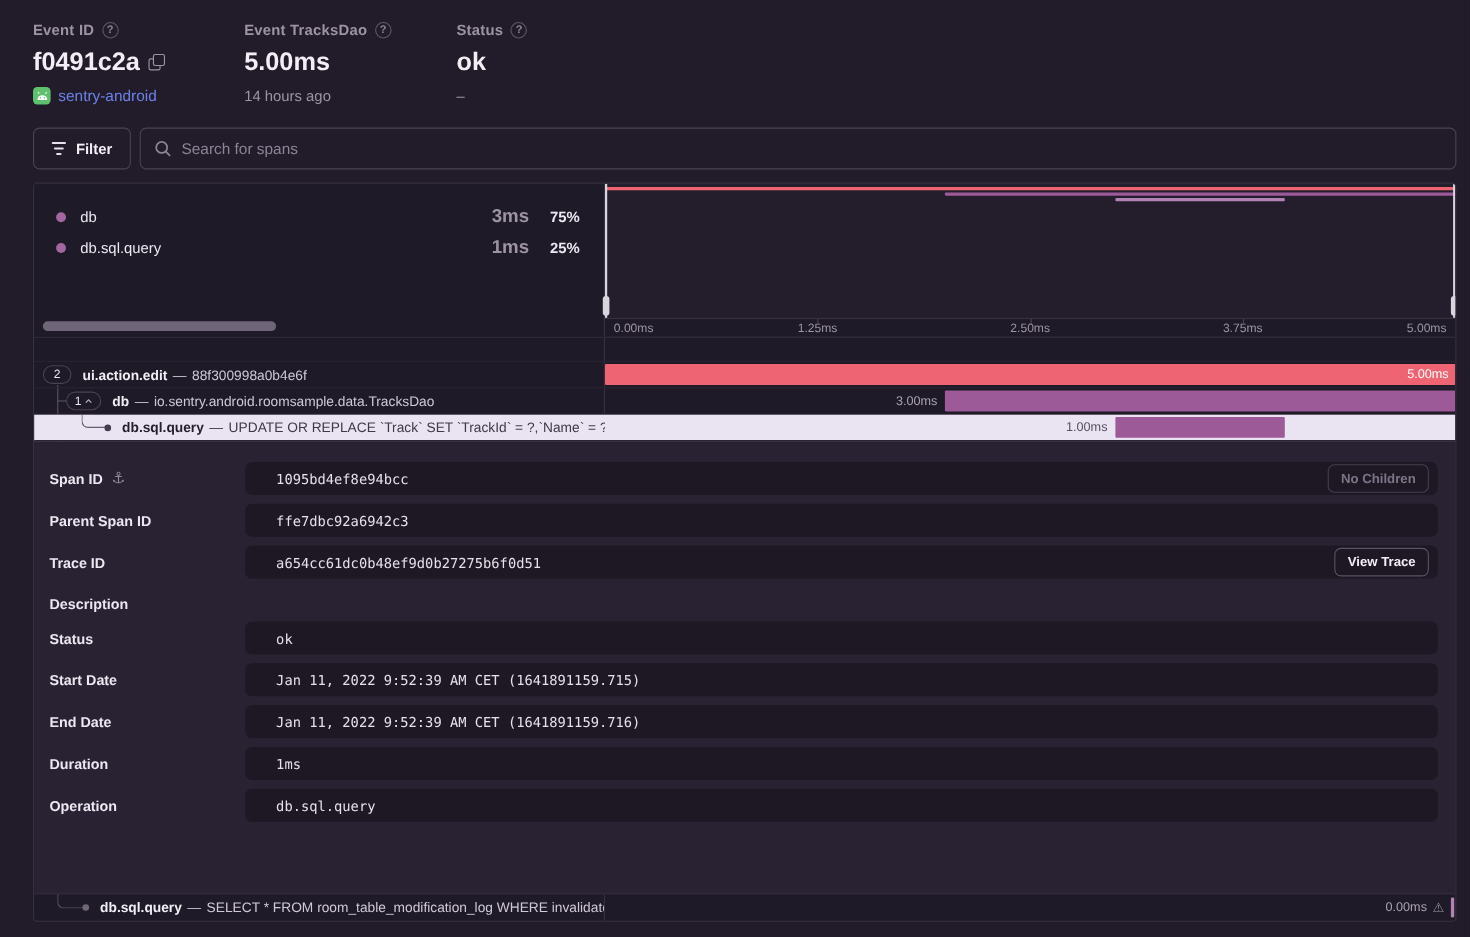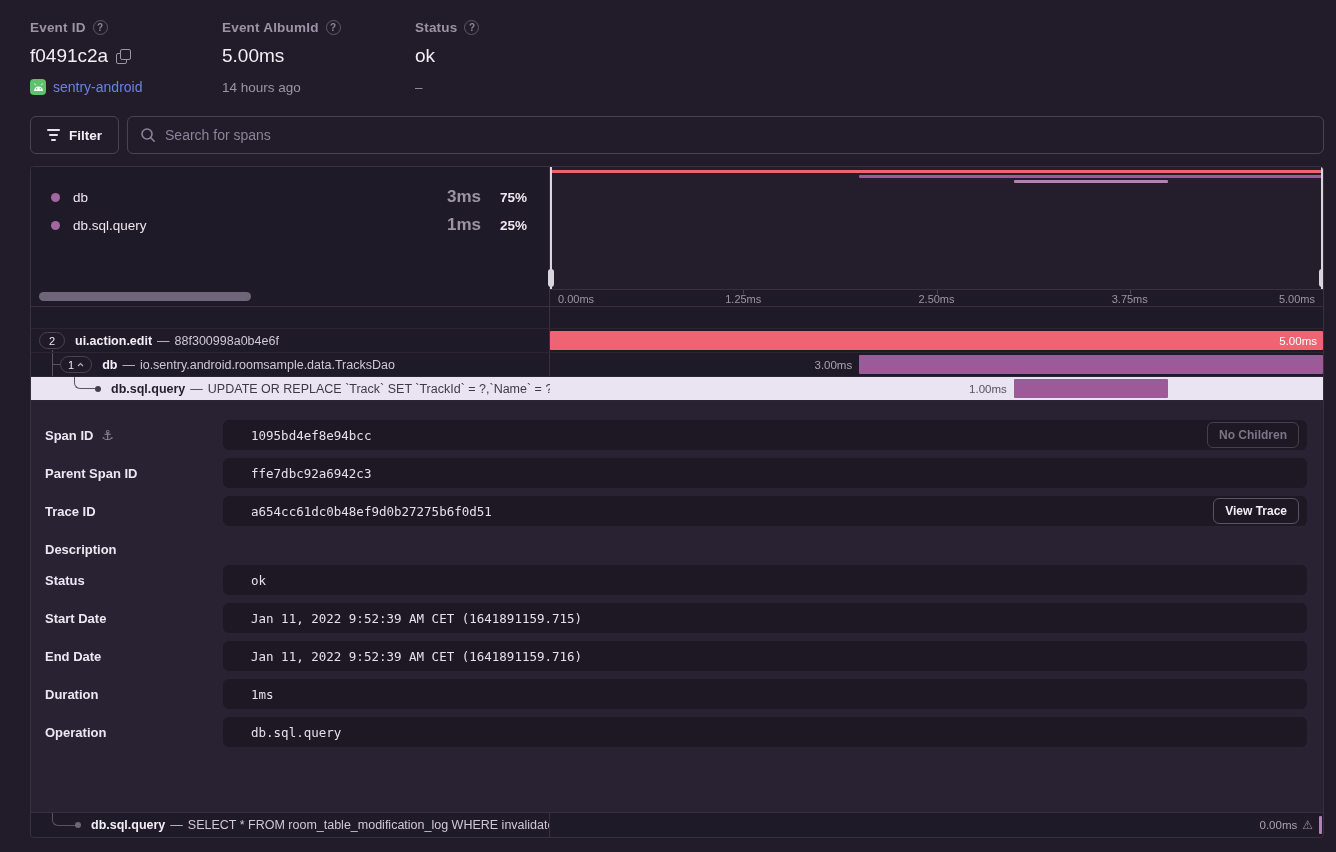--- a/index.html
+++ b/index.html
@@ -7,21 +7,21 @@
 
   
   .header { display:flex; padding:18px 30px 0 30px; }
   .hcol { margin-right:0; }
   .hcol1 { width:192px; }
   .hcol2 { width:193px; }
   .hlabel-row { display:flex; align-items:center; gap:7px; height:18px; }
   .hlabel { font-size:13.5px; font-weight:bold; color:#9d93a4; letter-spacing:.2px; }
   .help-icon { width:15px; height:15px; border:1.5px solid #5f5769; border-radius:50%; color:#8f8598; font-size:10px; font-weight:bold; display:flex; align-items:center; justify-content:center; }
   .hvalue-row { display:flex; align-items:center; gap:8px; margin-top:8px; height:24px; }
-  .hvalue { font-size:19px; color:#f2eef6; }
+  .hvalue { font-size:23px; color:#f2eef6;font-weight:bold; }
   .copy-icon { width:15px; height:15px; position:relative; cursor:pointer; }
   .copy-icon i { position:absolute; width:11px; height:11px; border:1.5px solid #9d93a4; border-radius:2px; }
   .copy-icon i:first-child { left:0; bottom:0; }
   .copy-icon i:last-child { right:0; top:0; background:#221c2a; }
   .hsub-row { display:flex; align-items:center; gap:7px; margin-top:10px; height:18px; }
   .hsub { font-size:13.5px; color:#9d93a4; }
   .project-link { font-size:14px; color:#6a82e8; cursor:pointer; }
   .android-badge { width:16px; height:16px; border-radius:4px; background:#5fc16d; display:flex; align-items:center; justify-content:center; }
 
   
@@ -129,21 +129,21 @@
             <line x1="8.4" y1="2.2" x2="9.4" y2="0.6" stroke="#ffffff" stroke-width="1"></line>
             <circle cx="3.7" cy="5.8" r="0.7" fill="#5fc16d"></circle>
             <circle cx="7.3" cy="5.8" r="0.7" fill="#5fc16d"></circle>
           </svg>
       </span>
       <span class="project-link">sentry-android</span>
     </div>
   </div>
   <div class="hcol hcol2">
     <div class="hlabel-row">
-      <span class="hlabel">Event AlbumId</span>
+      <span class="hlabel">Event TracksDao</span>
       <span class="help-icon">?</span>
     </div>
     <div class="hvalue-row">
         <span class="hvalue">5.00ms</span>
       </div>
     <div class="hsub-row">
         <span class="hsub">14 hours ago</span>
       </div>
   </div>
   <div class="hcol">

